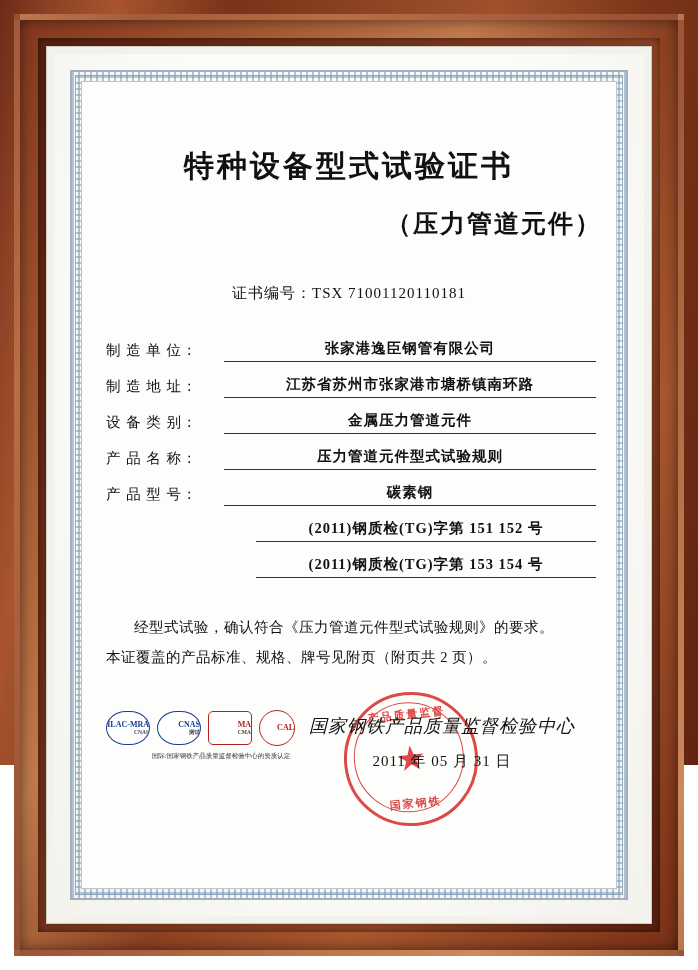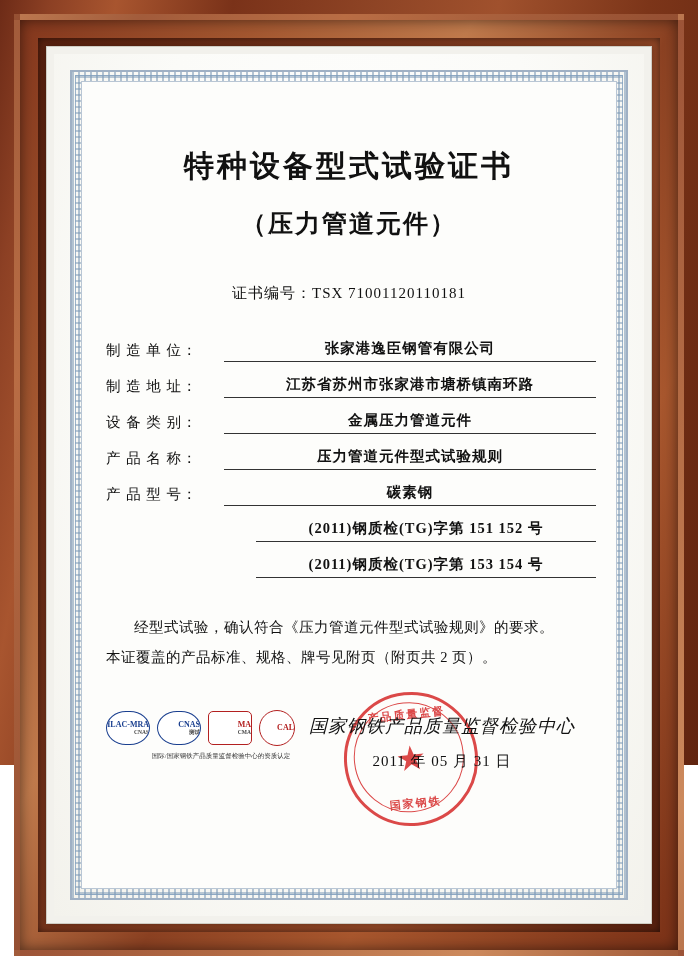--- a/index.html
+++ b/index.html
@@ -118,21 +118,21 @@
   .title-main {
     text-align: center;
     font-size: 30px;
     font-weight: bold;
     letter-spacing: 3px;
     color: #111;
     margin-top: 52px;
     font-family: "Liberation Serif", serif;
   }
   .title-sub {
-    text-align: center;
+    text-align: right;
     font-size: 25px;
     font-weight: bold;
     letter-spacing: 2px;
     color: #111;
     margin-top: 20px;
   }
   .cert-no {
     text-align: center;
     font-size: 15px;
     color: #111;

